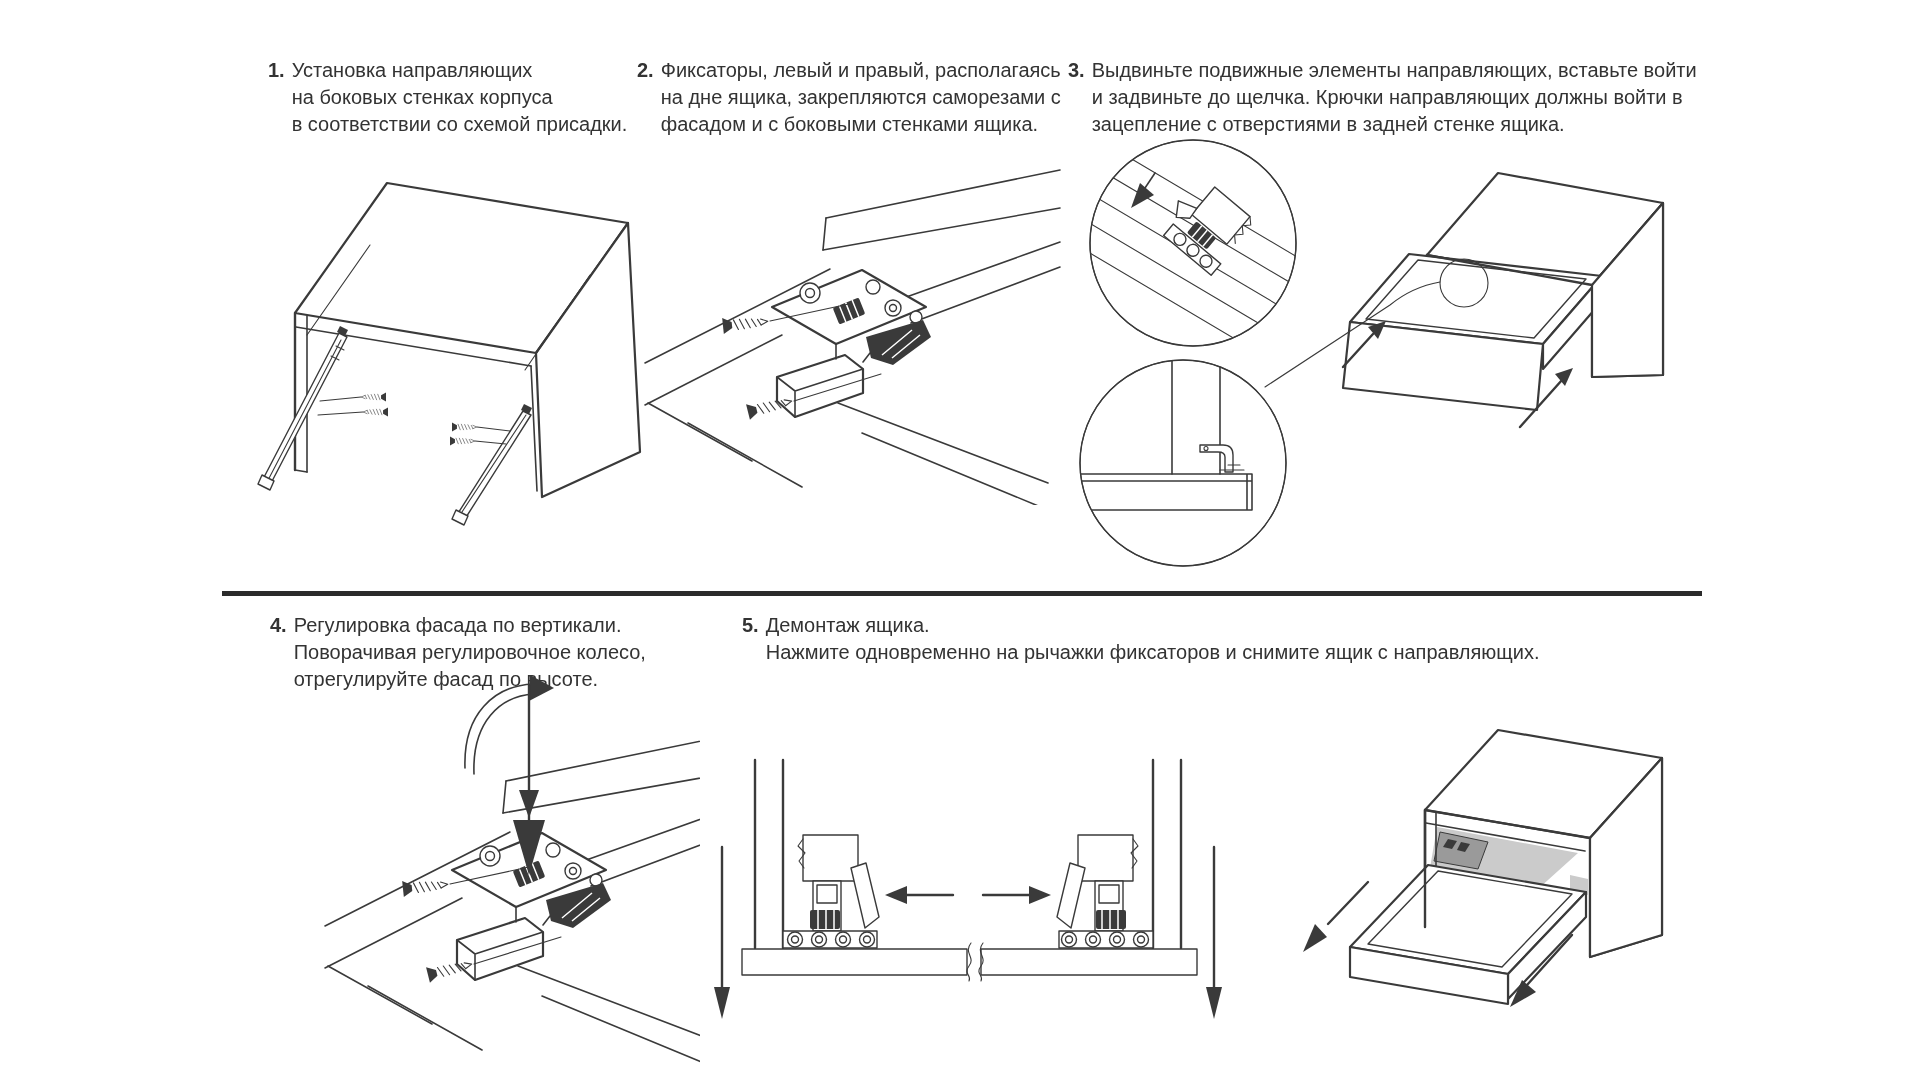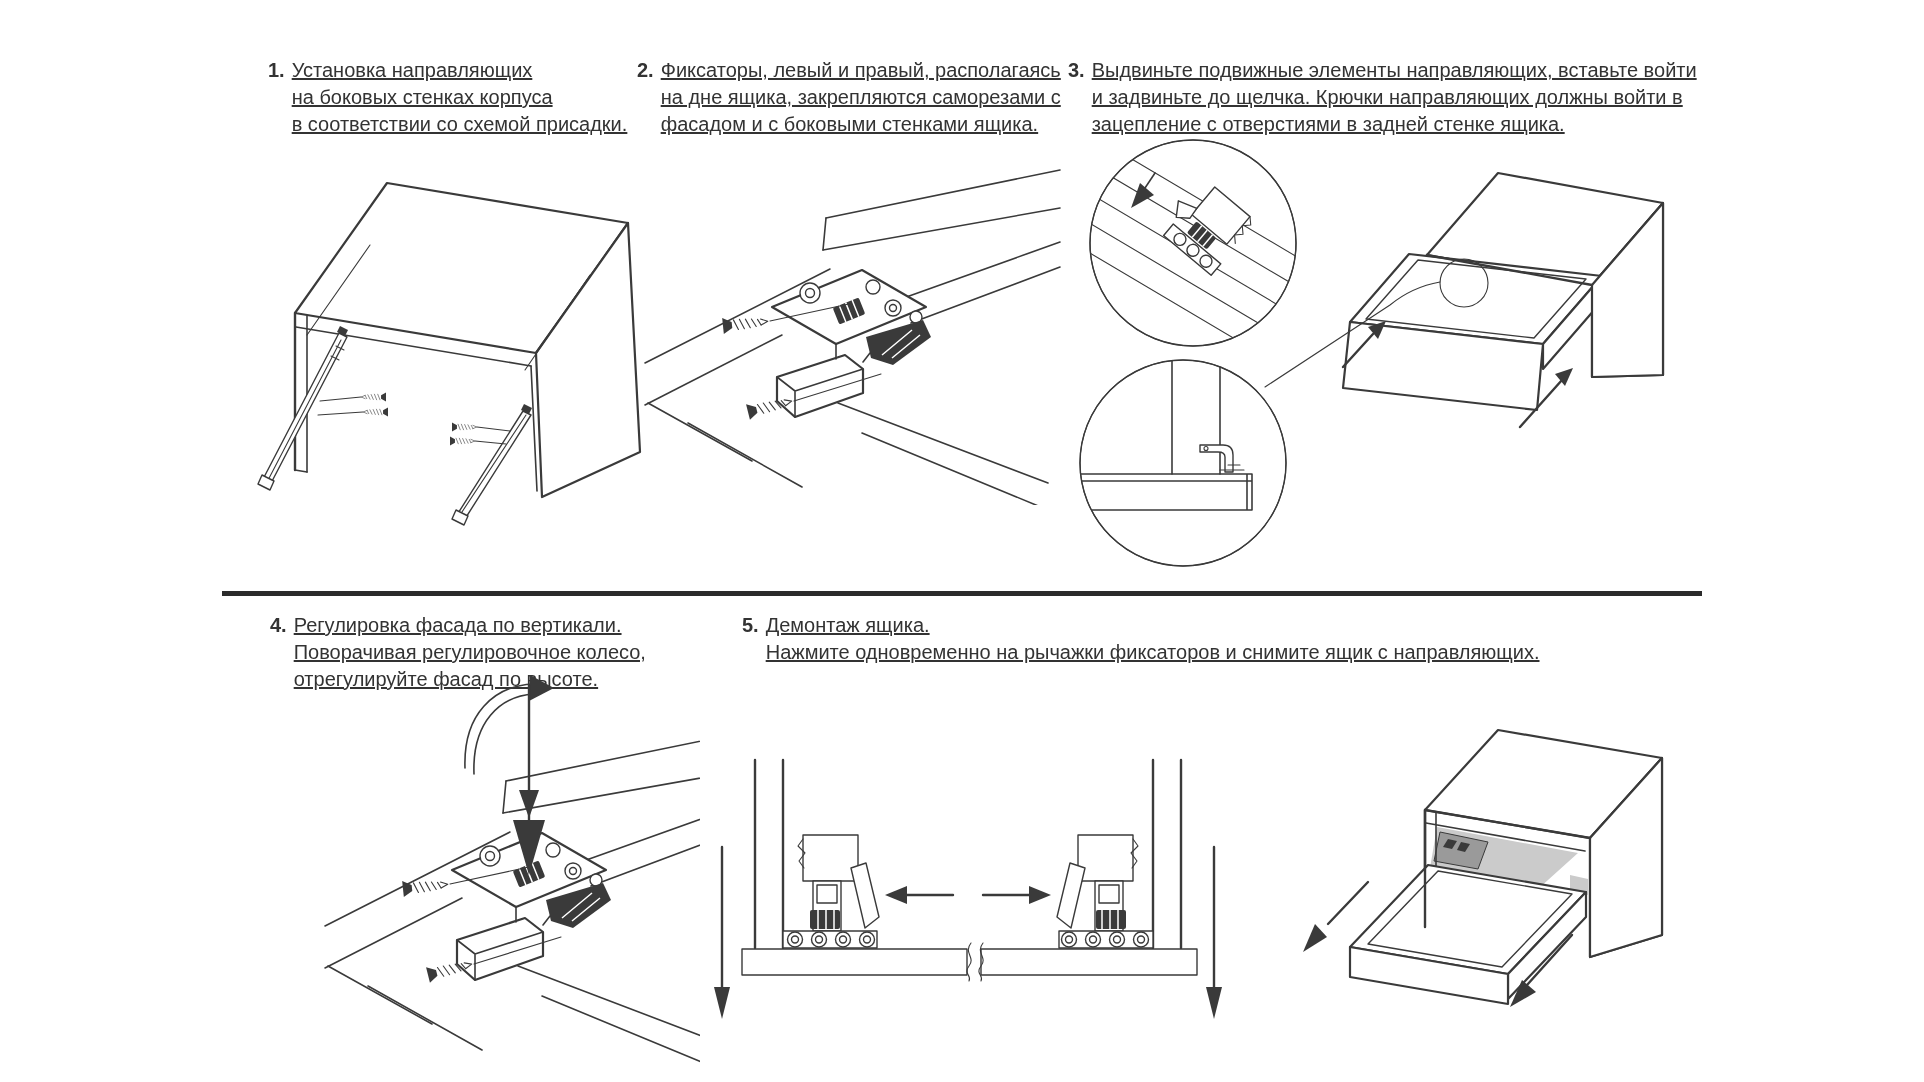--- a/index.html
+++ b/index.html
@@ -1,21 +1,21 @@
 <!DOCTYPE html>
 <html><head>
 <meta charset="utf-8">
 <style>
   html,body{margin:0;padding:0;background:#fff;}
   #sheet{position:relative;width:1924px;height:1082px;background:#ffffff;overflow:hidden;
          font-family:"Liberation Sans", sans-serif;}
   .cap{position:absolute;display:flex;align-items:flex-start;gap:7px;
        font-size:20px;line-height:27px;color:#333333;}
   .cap .num{font-weight:bold;white-space:nowrap;}
-  .cap .txt{white-space:pre-line;text-decoration:underline;}
+  .cap .txt{white-space:pre-line;}
   .divider{position:absolute;background:#2b2b2b;}
   .fig{position:absolute;}
   
   .ln  {stroke:#3a3a3a;fill:none;stroke-width:1.6;stroke-linecap:round;stroke-linejoin:round;}
   .ln2 {stroke:#3a3a3a;fill:none;stroke-width:2.4;stroke-linecap:round;stroke-linejoin:round;}
   .lnt {stroke:#3a3a3a;fill:none;stroke-width:1.1;stroke-linecap:round;stroke-linejoin:round;}
   .wh  {fill:#ffffff;stroke:#3a3a3a;stroke-width:2.2;stroke-linejoin:round;}
   .whthin{fill:#ffffff;stroke:#3a3a3a;stroke-width:1.4;stroke-linejoin:round;}
   .dk  {fill:#3a3a3a;stroke:none;}
   .gr  {fill:#cbcbcb;stroke:none;}

